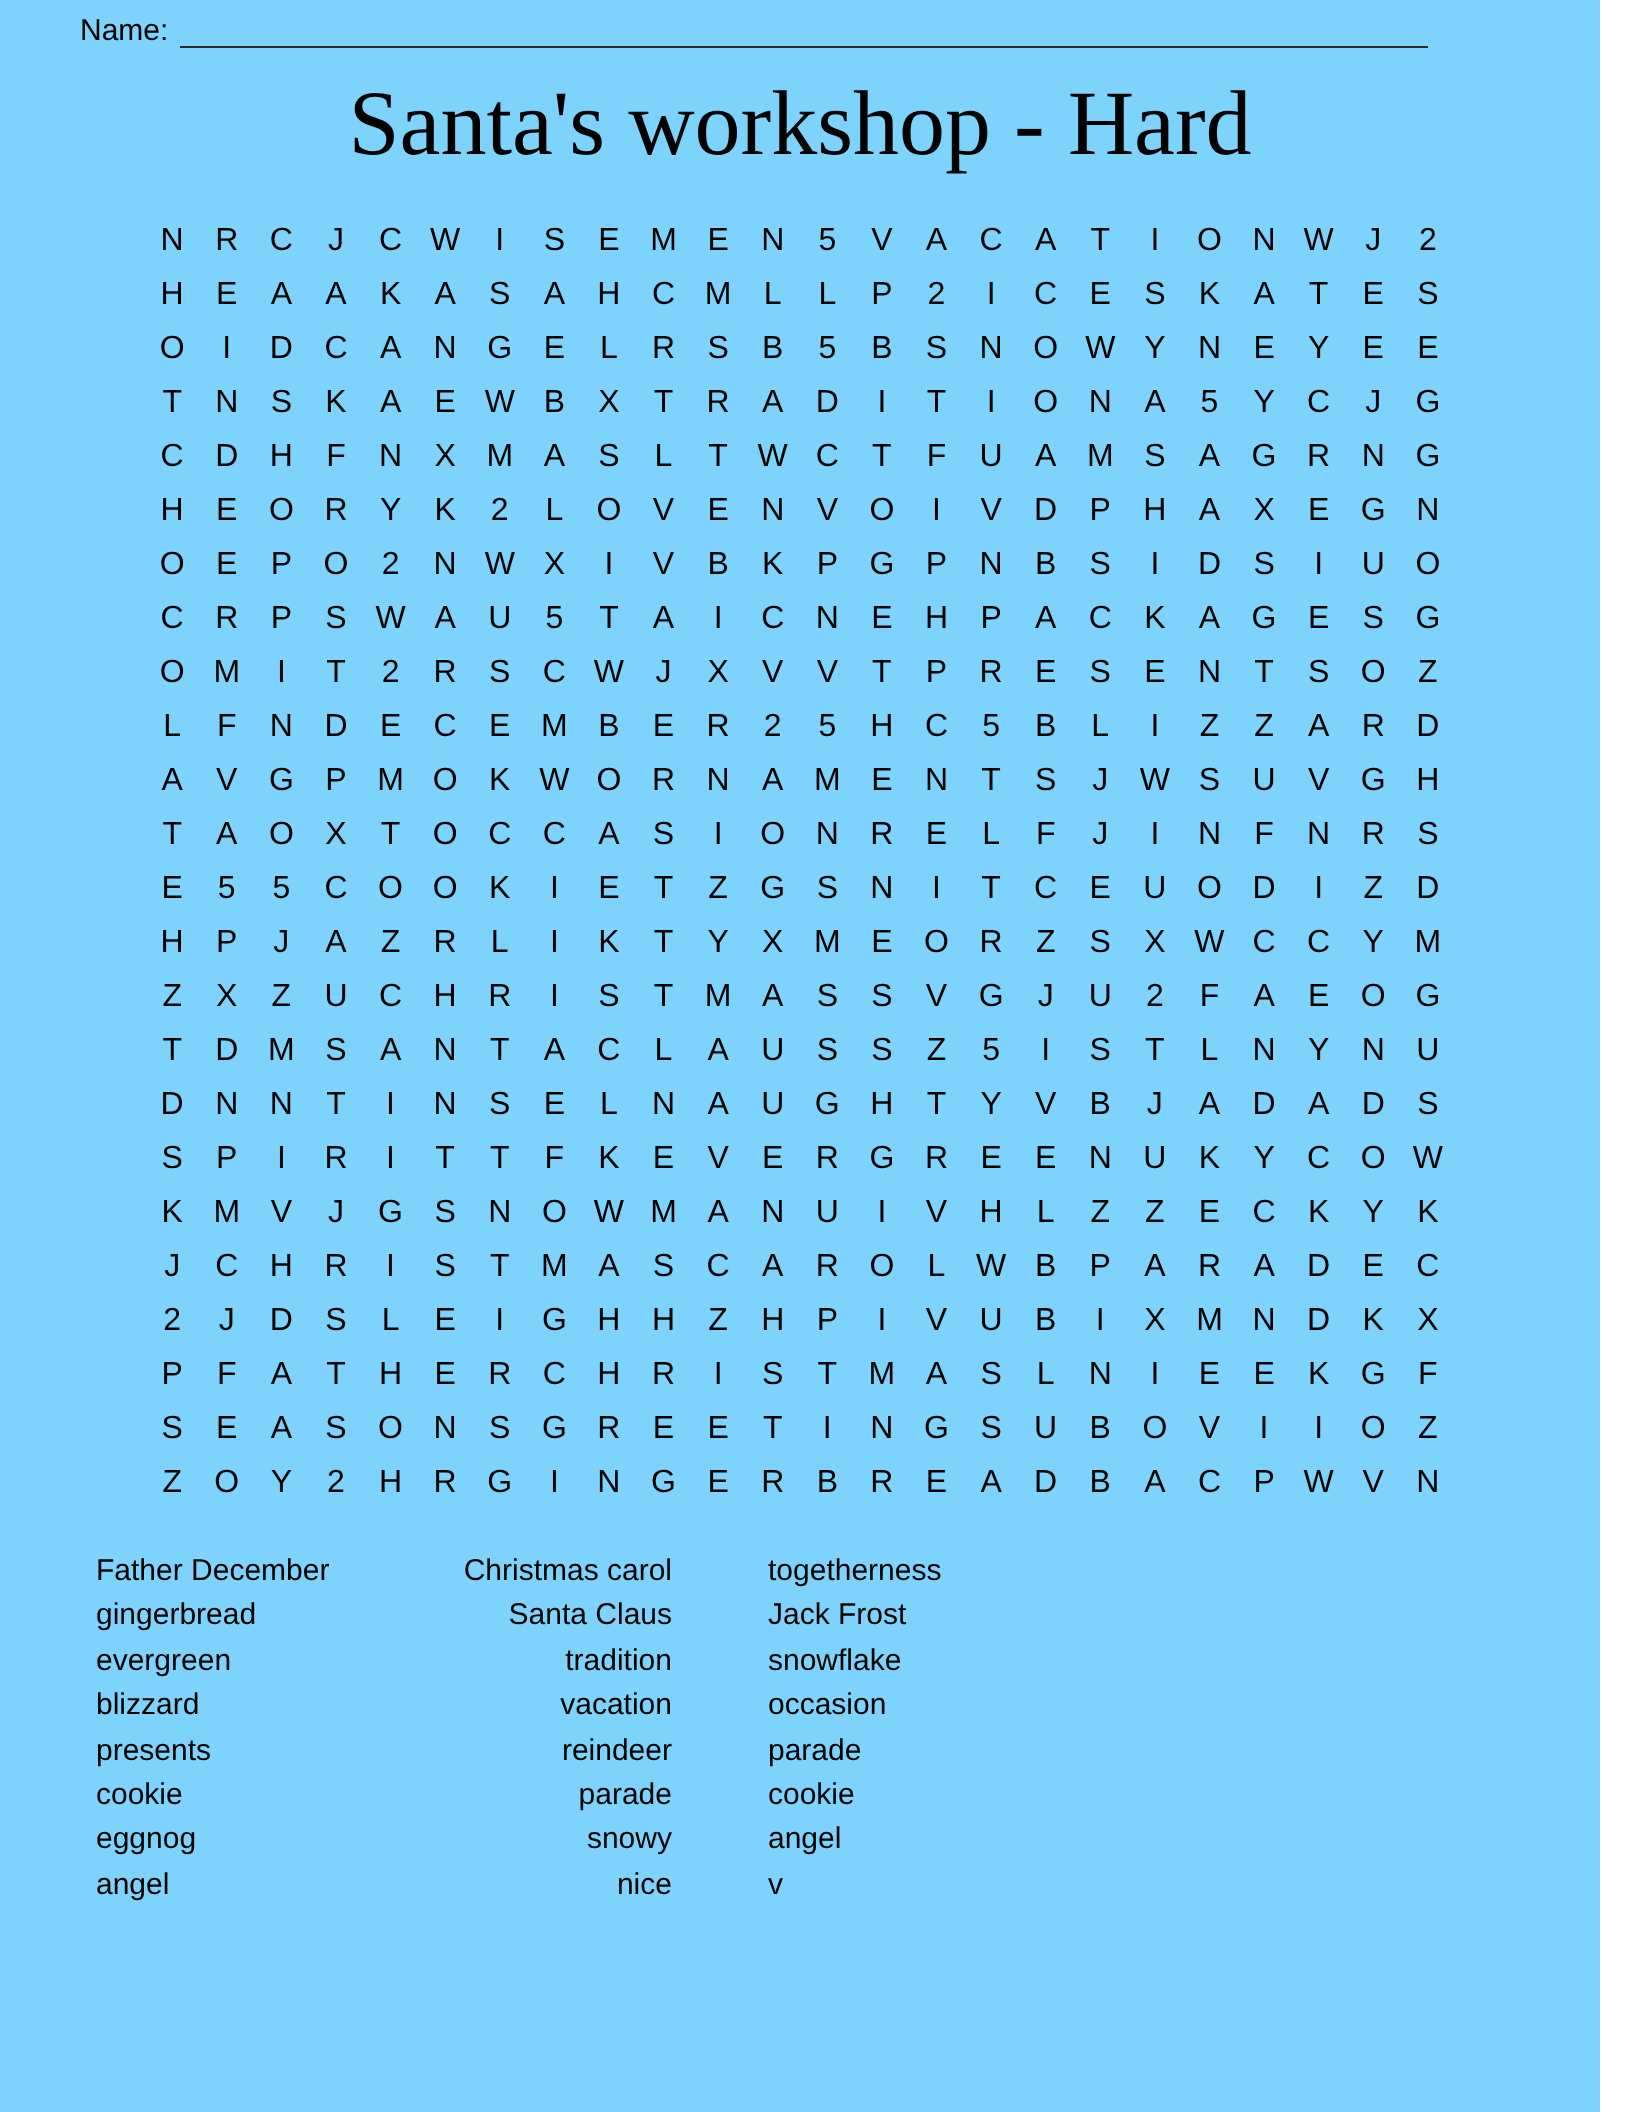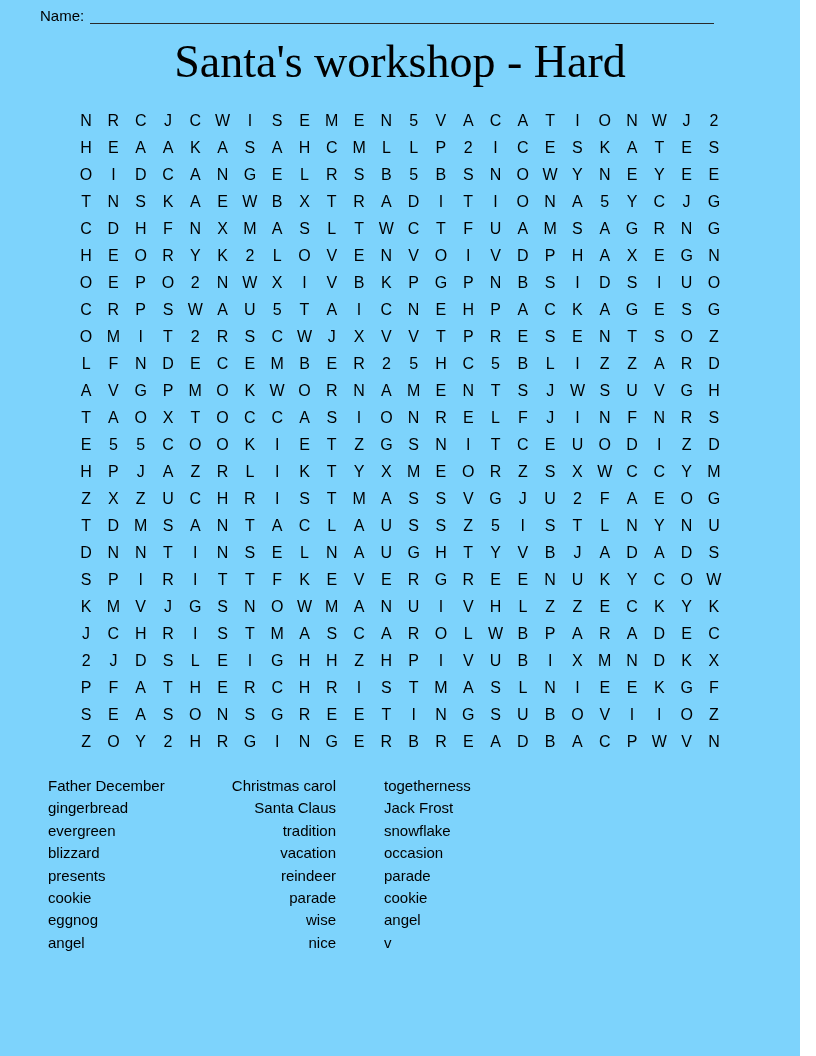--- a/index.html
+++ b/index.html
@@ -672,21 +672,21 @@
         <div class="word">eggnog</div>
         <div class="word">angel</div>
       </div>
       <div class="word-col word-col-3">
         <div class="word">Christmas carol</div>
         <div class="word">Santa Claus</div>
         <div class="word">tradition</div>
         <div class="word">vacation</div>
         <div class="word">reindeer</div>
         <div class="word">parade</div>
-        <div class="word">wise</div>
+        <div class="word">snowy</div>
         <div class="word">nice</div>
       </div>
       <div class="word-col word-col-5">
         <div class="word">togetherness</div>
         <div class="word">Jack Frost</div>
         <div class="word">snowflake</div>
         <div class="word">occasion</div>
         <div class="word">parade</div>
         <div class="word">cookie</div>
         <div class="word">angel</div>

